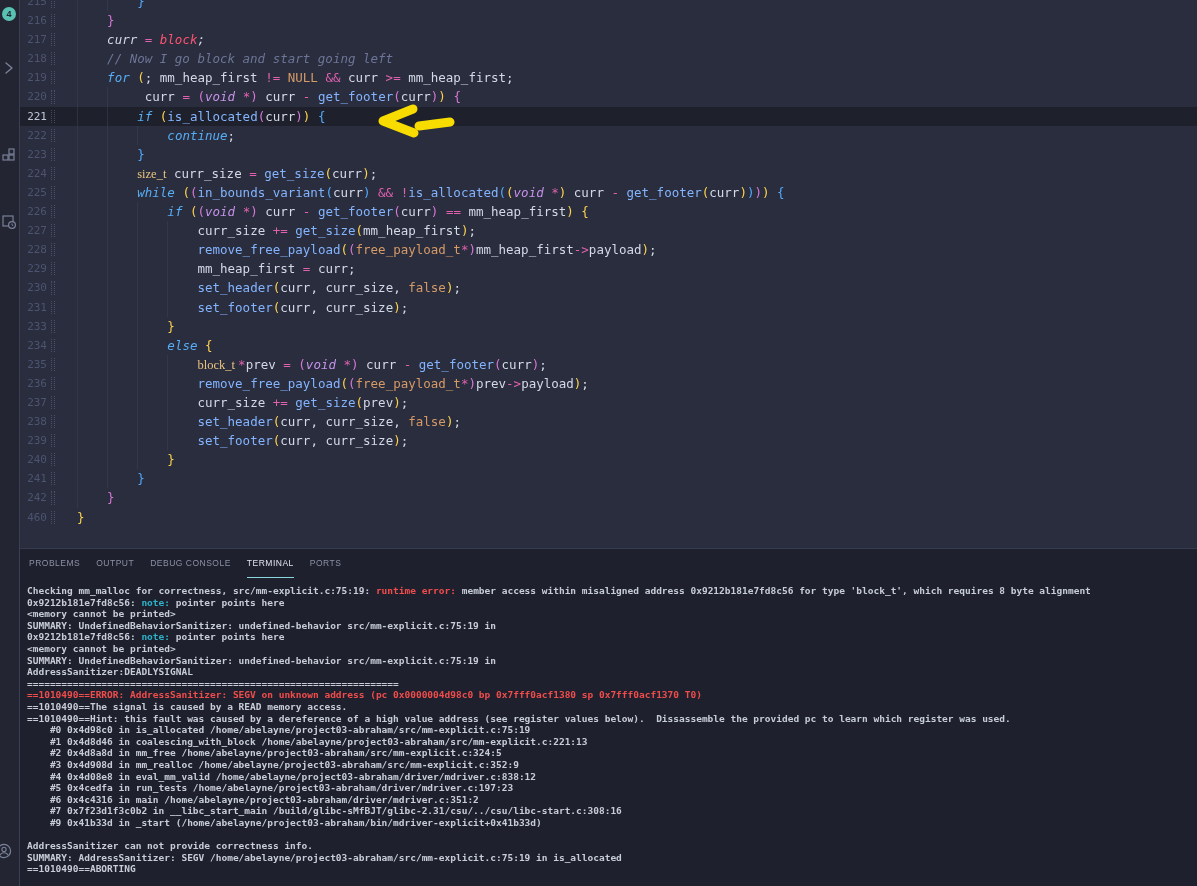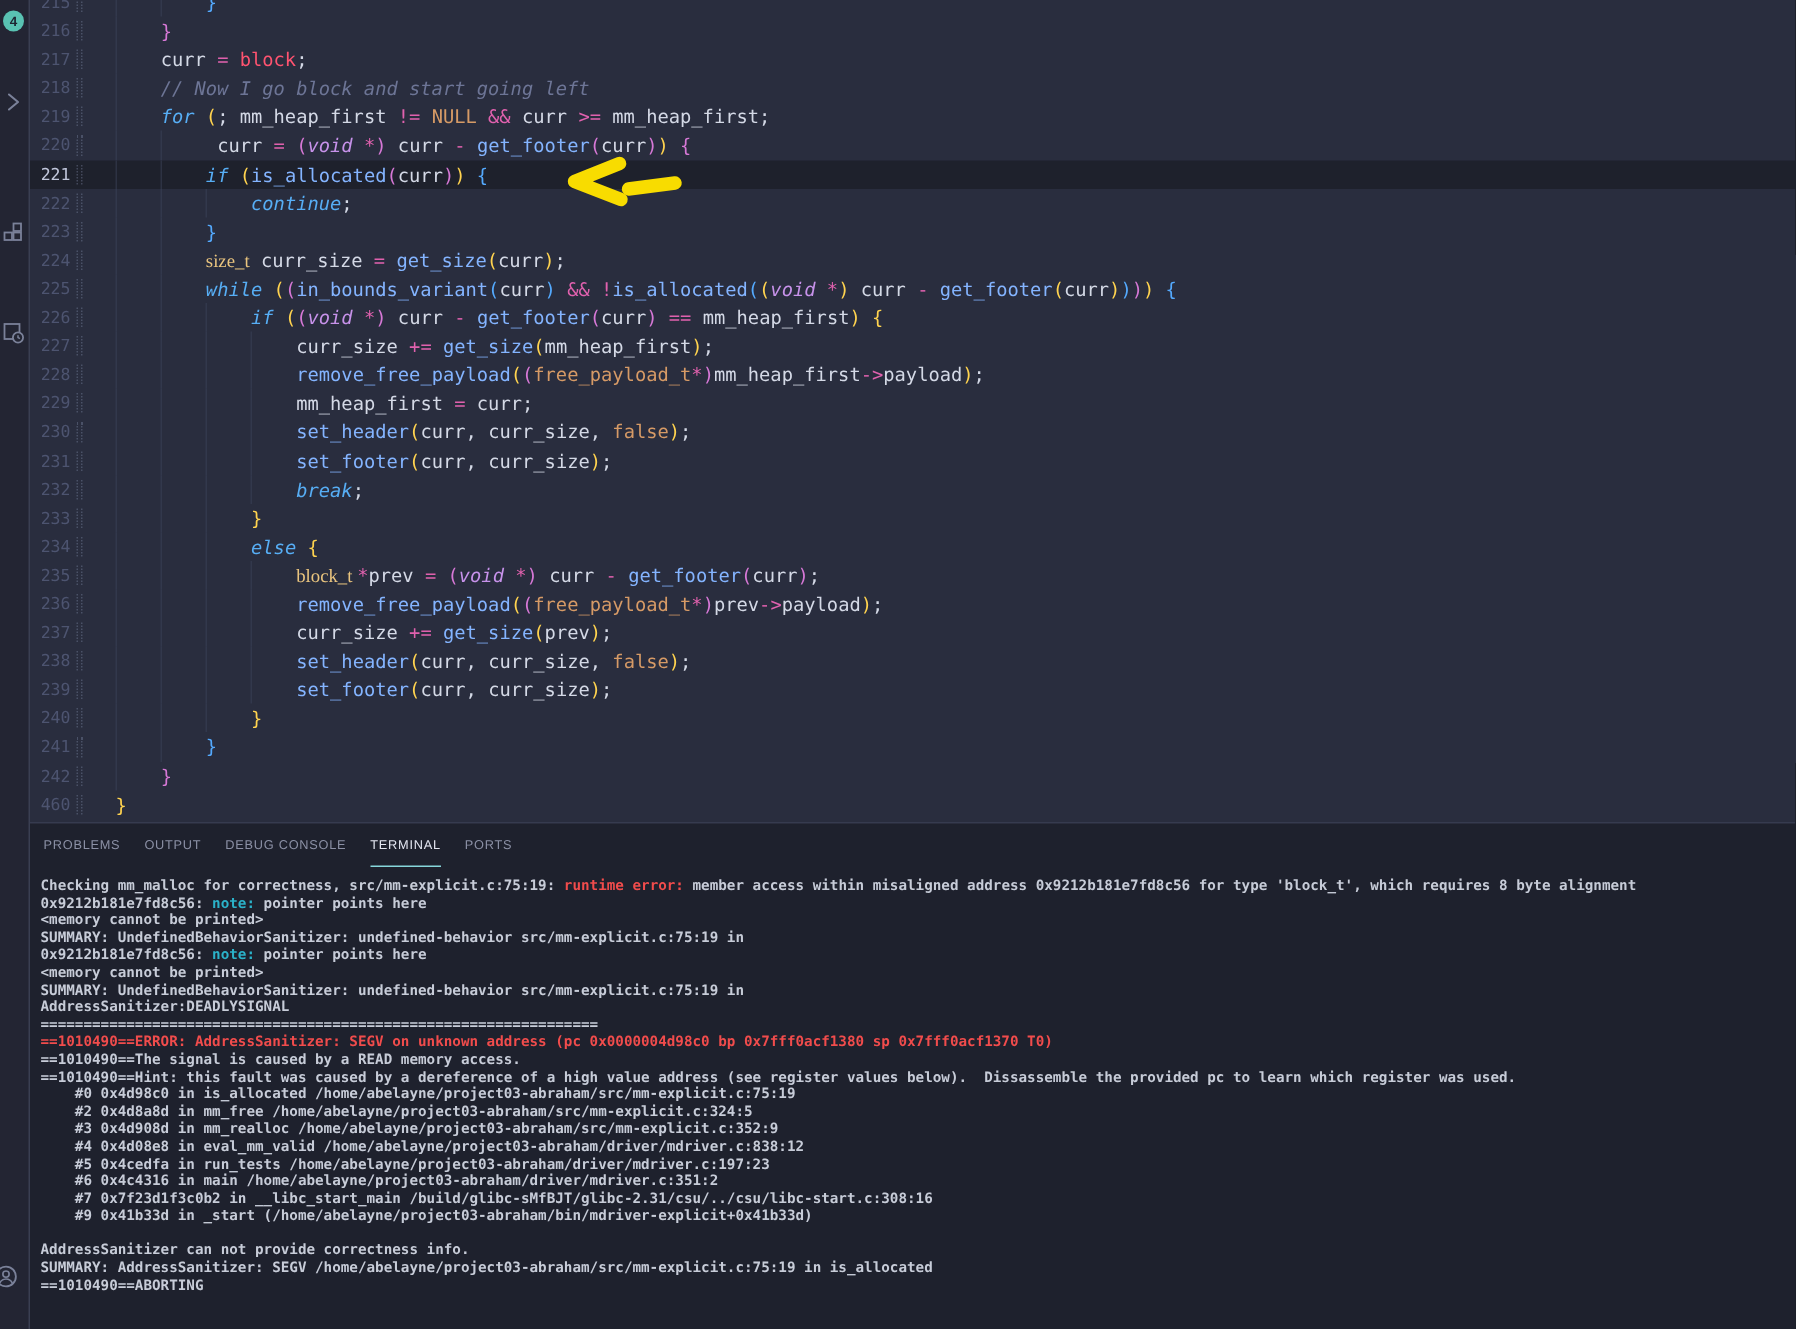--- a/index.html
+++ b/index.html
@@ -64,36 +64,35 @@
       <circle cx="8" cy="8" r="6.6" fill="none" stroke="currentColor" stroke-width="1.2"></circle>
       <circle cx="8" cy="6.4" r="2.1" fill="none" stroke="currentColor" stroke-width="1.1"></circle>
       <path d="M3.8 12.4 a4.6 4.6 0 0 1 8.4 0" fill="none" stroke="currentColor" stroke-width="1.1"></path>
     </svg>
   </div>
 
   <div id="editor">
     <div id="code-lines">
         <div class="crow"><span class="lnum">215</span><span class="gmark"></span><span class="iguide" style="left: 58px;"></span><span class="iguide" style="left: 88px;"></span><span class="ctext" style="padding-left: 60.24px;"><span class="s-b">}</span></span></div>
         <div class="crow"><span class="lnum">216</span><span class="gmark"></span><span class="iguide" style="left: 58px;"></span><span class="ctext" style="padding-left: 30.12px;"><span class="s-o">}</span></span></div>
-        <div class="crow"><span class="lnum">217</span><span class="gmark"></span><span class="iguide" style="left: 58px;"></span><span class="ctext" style="padding-left: 30.12px;"><span class="s-fg">curr </span><span class="s-pk">= </span><span class="s-rd">block</span><span class="s-fg">;</span></span></div>
+        <div class="crow"><span class="lnum">217</span><span class="gmark"></span><span class="iguide" style="left: 58px;"></span><span class="ctext" style="padding-left: 30.12px; font-style: italic;"><span class="s-fg">curr </span><span class="s-pk">= </span><span class="s-rd">block</span><span class="s-fg">;</span></span></div>
         <div class="crow"><span class="lnum">218</span><span class="gmark"></span><span class="iguide" style="left: 58px;"></span><span class="ctext" style="padding-left: 30.12px;"><span class="s-cm">// Now I go block and start going left</span></span></div>
         <div class="crow"><span class="lnum">219</span><span class="gmark"></span><span class="iguide" style="left: 58px;"></span><span class="ctext" style="padding-left: 30.12px;"><span class="s-kw">for </span><span class="s-g">(</span><span class="s-fg">;</span><span class="s-fg"> mm_heap_first </span><span class="s-pk">!= </span><span class="s-or">NULL</span><span class="s-fg"> </span><span class="s-pk">&amp;&amp; </span><span class="s-fg">curr </span><span class="s-pk">&gt;= </span><span class="s-fg">mm_heap_first</span><span class="s-fg">;</span></span></div>
         <div class="crow"><span class="lnum">220</span><span class="gmark"></span><span class="iguide" style="left: 58px;"></span><span class="iguide" style="left: 88px;"></span><span class="ctext" style="padding-left: 67.77px;"><span class="s-fg">curr </span><span class="s-pk">= </span><span class="s-o">(</span><span class="s-pu">void</span><span class="s-fg"> </span><span class="s-pk">*</span><span class="s-o">)</span><span class="s-fg"> curr </span><span class="s-pk">- </span><span class="s-fn">get_footer</span><span class="s-o">(</span><span class="s-fg">curr</span><span class="s-o">)</span><span class="s-g">)</span><span class="s-o"> {</span></span></div>
         <div class="crow active"><span class="lnum">221</span><span class="gmark"></span><span class="iguide" style="left: 58px;"></span><span class="iguide" style="left: 88px;"></span><span class="ctext" style="padding-left: 60.24px;"><span class="s-kw">if </span><span class="s-g">(</span><span class="s-fn">is_allocated</span><span class="s-o">(</span><span class="s-fg">curr</span><span class="s-o">)</span><span class="s-g">)</span><span class="s-b"> {</span></span></div>
         <div class="crow"><span class="lnum">222</span><span class="gmark"></span><span class="iguide" style="left: 58px;"></span><span class="iguide" style="left: 88px;"></span><span class="iguide" style="left: 118px;"></span><span class="ctext" style="padding-left: 90.36px;"><span class="s-kw">continue</span><span class="s-fg">;</span></span></div>
         <div class="crow"><span class="lnum">223</span><span class="gmark"></span><span class="iguide" style="left: 58px;"></span><span class="iguide" style="left: 88px;"></span><span class="ctext" style="padding-left: 60.24px;"><span class="s-b">}</span></span></div>
         <div class="crow"><span class="lnum">224</span><span class="gmark"></span><span class="iguide" style="left: 58px;"></span><span class="iguide" style="left: 88px;"></span><span class="ctext" style="padding-left: 60.24px;"><span class="s-ty">size_t</span><span class="s-fg"> curr_size </span><span class="s-pk">= </span><span class="s-fn">get_size</span><span class="s-g">(</span><span class="s-fg">curr</span><span class="s-g">)</span><span class="s-fg">;</span></span></div>
         <div class="crow"><span class="lnum">225</span><span class="gmark"></span><span class="iguide" style="left: 58px;"></span><span class="iguide" style="left: 88px;"></span><span class="ctext" style="padding-left: 60.24px;"><span class="s-kw">while </span><span class="s-g">(</span><span class="s-o">(</span><span class="s-fn">in_bounds_variant</span><span class="s-b">(</span><span class="s-fg">curr</span><span class="s-b">)</span><span class="s-fg"> </span><span class="s-pk">&amp;&amp; </span><span class="s-pk">!</span><span class="s-fn">is_allocated</span><span class="s-b">(</span><span class="s-g">(</span><span class="s-pu">void</span><span class="s-fg"> </span><span class="s-pk">*</span><span class="s-g">)</span><span class="s-fg"> curr </span><span class="s-pk">- </span><span class="s-fn">get_footer</span><span class="s-g">(</span><span class="s-fg">curr</span><span class="s-g">)</span><span class="s-b">)</span><span class="s-o">)</span><span class="s-g">)</span><span class="s-b"> {</span></span></div>
         <div class="crow"><span class="lnum">226</span><span class="gmark"></span><span class="iguide" style="left: 58px;"></span><span class="iguide" style="left: 88px;"></span><span class="iguide" style="left: 118px;"></span><span class="ctext" style="padding-left: 90.36px;"><span class="s-kw">if </span><span class="s-g">(</span><span class="s-o">(</span><span class="s-pu">void</span><span class="s-fg"> </span><span class="s-pk">*</span><span class="s-o">)</span><span class="s-fg"> curr </span><span class="s-pk">- </span><span class="s-fn">get_footer</span><span class="s-o">(</span><span class="s-fg">curr</span><span class="s-o">)</span><span class="s-fg"> </span><span class="s-pk">== </span><span class="s-fg">mm_heap_first</span><span class="s-g">)</span><span class="s-g"> {</span></span></div>
         <div class="crow"><span class="lnum">227</span><span class="gmark"></span><span class="iguide" style="left: 58px;"></span><span class="iguide" style="left: 88px;"></span><span class="iguide" style="left: 118px;"></span><span class="iguide" style="left: 148px;"></span><span class="ctext" style="padding-left: 120.48px;"><span class="s-fg">curr_size </span><span class="s-pk">+= </span><span class="s-fn">get_size</span><span class="s-g">(</span><span class="s-fg">mm_heap_first</span><span class="s-g">)</span><span class="s-fg">;</span></span></div>
         <div class="crow"><span class="lnum">228</span><span class="gmark"></span><span class="iguide" style="left: 58px;"></span><span class="iguide" style="left: 88px;"></span><span class="iguide" style="left: 118px;"></span><span class="iguide" style="left: 148px;"></span><span class="ctext" style="padding-left: 120.48px;"><span class="s-fn">remove_free_payload</span><span class="s-g">(</span><span class="s-o">(</span><span class="s-or">free_payload_t</span><span class="s-pk">*</span><span class="s-o">)</span><span class="s-fg">mm_heap_first</span><span class="s-pk">-&gt;</span><span class="s-fg">payload</span><span class="s-g">)</span><span class="s-fg">;</span></span></div>
         <div class="crow"><span class="lnum">229</span><span class="gmark"></span><span class="iguide" style="left: 58px;"></span><span class="iguide" style="left: 88px;"></span><span class="iguide" style="left: 118px;"></span><span class="iguide" style="left: 148px;"></span><span class="ctext" style="padding-left: 120.48px;"><span class="s-fg">mm_heap_first </span><span class="s-pk">= </span><span class="s-fg">curr</span><span class="s-fg">;</span></span></div>
         <div class="crow"><span class="lnum">230</span><span class="gmark"></span><span class="iguide" style="left: 58px;"></span><span class="iguide" style="left: 88px;"></span><span class="iguide" style="left: 118px;"></span><span class="iguide" style="left: 148px;"></span><span class="ctext" style="padding-left: 120.48px;"><span class="s-fn">set_header</span><span class="s-g">(</span><span class="s-fg">curr</span><span class="s-fg">, </span><span class="s-fg">curr_size</span><span class="s-fg">, </span><span class="s-or">false</span><span class="s-g">)</span><span class="s-fg">;</span></span></div>
         <div class="crow"><span class="lnum">231</span><span class="gmark"></span><span class="iguide" style="left: 58px;"></span><span class="iguide" style="left: 88px;"></span><span class="iguide" style="left: 118px;"></span><span class="iguide" style="left: 148px;"></span><span class="ctext" style="padding-left: 120.48px;"><span class="s-fn">set_footer</span><span class="s-g">(</span><span class="s-fg">curr</span><span class="s-fg">, </span><span class="s-fg">curr_size</span><span class="s-g">)</span><span class="s-fg">;</span></span></div>
-        <div class="crow"><span class="lnum">232</span><span class="gmark"></span><span class="iguide" style="left: 58px;"></span><span class="iguide" style="left: 88px;"></span><span class="iguide" style="left: 118px;"></span><span class="iguide" style="left: 148px;"></span><span class="ctext" style="padding-left: 120.48px;"><span class="s-kw">break</span><span class="s-fg">;</span></span></div>
         <div class="crow"><span class="lnum">233</span><span class="gmark"></span><span class="iguide" style="left: 58px;"></span><span class="iguide" style="left: 88px;"></span><span class="iguide" style="left: 118px;"></span><span class="ctext" style="padding-left: 90.36px;"><span class="s-g">}</span></span></div>
         <div class="crow"><span class="lnum">234</span><span class="gmark"></span><span class="iguide" style="left: 58px;"></span><span class="iguide" style="left: 88px;"></span><span class="iguide" style="left: 118px;"></span><span class="ctext" style="padding-left: 90.36px;"><span class="s-kw">else </span><span class="s-g">{</span></span></div>
         <div class="crow"><span class="lnum">235</span><span class="gmark"></span><span class="iguide" style="left: 58px;"></span><span class="iguide" style="left: 88px;"></span><span class="iguide" style="left: 118px;"></span><span class="iguide" style="left: 148px;"></span><span class="ctext" style="padding-left: 120.48px;"><span class="s-ty">block_t </span><span class="s-pk">*</span><span class="s-fg">prev </span><span class="s-pk">= </span><span class="s-o">(</span><span class="s-pu">void</span><span class="s-fg"> </span><span class="s-pk">*</span><span class="s-o">)</span><span class="s-fg"> curr </span><span class="s-pk">- </span><span class="s-fn">get_footer</span><span class="s-o">(</span><span class="s-fg">curr</span><span class="s-o">)</span><span class="s-fg">;</span></span></div>
         <div class="crow"><span class="lnum">236</span><span class="gmark"></span><span class="iguide" style="left: 58px;"></span><span class="iguide" style="left: 88px;"></span><span class="iguide" style="left: 118px;"></span><span class="iguide" style="left: 148px;"></span><span class="ctext" style="padding-left: 120.48px;"><span class="s-fn">remove_free_payload</span><span class="s-g">(</span><span class="s-o">(</span><span class="s-or">free_payload_t</span><span class="s-pk">*</span><span class="s-o">)</span><span class="s-fg">prev</span><span class="s-pk">-&gt;</span><span class="s-fg">payload</span><span class="s-g">)</span><span class="s-fg">;</span></span></div>
         <div class="crow"><span class="lnum">237</span><span class="gmark"></span><span class="iguide" style="left: 58px;"></span><span class="iguide" style="left: 88px;"></span><span class="iguide" style="left: 118px;"></span><span class="iguide" style="left: 148px;"></span><span class="ctext" style="padding-left: 120.48px;"><span class="s-fg">curr_size </span><span class="s-pk">+= </span><span class="s-fn">get_size</span><span class="s-g">(</span><span class="s-fg">prev</span><span class="s-g">)</span><span class="s-fg">;</span></span></div>
         <div class="crow"><span class="lnum">238</span><span class="gmark"></span><span class="iguide" style="left: 58px;"></span><span class="iguide" style="left: 88px;"></span><span class="iguide" style="left: 118px;"></span><span class="iguide" style="left: 148px;"></span><span class="ctext" style="padding-left: 120.48px;"><span class="s-fn">set_header</span><span class="s-g">(</span><span class="s-fg">curr</span><span class="s-fg">, </span><span class="s-fg">curr_size</span><span class="s-fg">, </span><span class="s-or">false</span><span class="s-g">)</span><span class="s-fg">;</span></span></div>
         <div class="crow"><span class="lnum">239</span><span class="gmark"></span><span class="iguide" style="left: 58px;"></span><span class="iguide" style="left: 88px;"></span><span class="iguide" style="left: 118px;"></span><span class="iguide" style="left: 148px;"></span><span class="ctext" style="padding-left: 120.48px;"><span class="s-fn">set_footer</span><span class="s-g">(</span><span class="s-fg">curr</span><span class="s-fg">, </span><span class="s-fg">curr_size</span><span class="s-g">)</span><span class="s-fg">;</span></span></div>
         <div class="crow"><span class="lnum">240</span><span class="gmark"></span><span class="iguide" style="left: 58px;"></span><span class="iguide" style="left: 88px;"></span><span class="iguide" style="left: 118px;"></span><span class="ctext" style="padding-left: 90.36px;"><span class="s-g">}</span></span></div>
         <div class="crow"><span class="lnum">241</span><span class="gmark"></span><span class="iguide" style="left: 58px;"></span><span class="iguide" style="left: 88px;"></span><span class="ctext" style="padding-left: 60.24px;"><span class="s-b">}</span></span></div>
         <div class="crow"><span class="lnum">242</span><span class="gmark"></span><span class="iguide" style="left: 58px;"></span><span class="ctext" style="padding-left: 30.12px;"><span class="s-o">}</span></span></div>
@@ -120,20 +119,21 @@
         <div class="trow"><span class="t-t">SUMMARY: UndefinedBehaviorSanitizer: undefined-behavior src/mm-explicit.c:75:19 in</span></div>
         <div class="trow"><span class="t-t">0x9212b181e7fd8c56: </span><span class="t-cyan">note: </span><span class="t-t">pointer points here</span></div>
         <div class="trow"><span class="t-t">&lt;memory cannot be printed&gt;</span></div>
         <div class="trow"><span class="t-t">SUMMARY: UndefinedBehaviorSanitizer: undefined-behavior src/mm-explicit.c:75:19 in</span></div>
         <div class="trow"><span class="t-t">AddressSanitizer:DEADLYSIGNAL</span></div>
         <div class="trow"><span class="t-t">=================================================================</span></div>
         <div class="trow"><span class="t-red">==1010490==ERROR: AddressSanitizer: SEGV on unknown address (pc 0x0000004d98c0 bp 0x7fff0acf1380 sp 0x7fff0acf1370 T0)</span></div>
         <div class="trow"><span class="t-t">==1010490==The signal is caused by a READ memory access.</span></div>
         <div class="trow"><span class="t-t">==1010490==Hint: this fault was caused by a dereference of a high value address (see register values below).  Dissassemble the provided pc to learn which register was used.</span></div>
         <div class="trow"><span class="t-t">    #0 0x4d98c0 in is_allocated /home/abelayne/project03-abraham/src/mm-explicit.c:75:19</span></div>
+        <div class="trow"><span class="t-t">    #1 0x4d8d46 in coalescing_with_block /home/abelayne/project03-abraham/src/mm-explicit.c:221:13</span></div>
         <div class="trow"><span class="t-t">    #2 0x4d8a8d in mm_free /home/abelayne/project03-abraham/src/mm-explicit.c:324:5</span></div>
         <div class="trow"><span class="t-t">    #3 0x4d908d in mm_realloc /home/abelayne/project03-abraham/src/mm-explicit.c:352:9</span></div>
         <div class="trow"><span class="t-t">    #4 0x4d08e8 in eval_mm_valid /home/abelayne/project03-abraham/driver/mdriver.c:838:12</span></div>
         <div class="trow"><span class="t-t">    #5 0x4cedfa in run_tests /home/abelayne/project03-abraham/driver/mdriver.c:197:23</span></div>
         <div class="trow"><span class="t-t">    #6 0x4c4316 in main /home/abelayne/project03-abraham/driver/mdriver.c:351:2</span></div>
         <div class="trow"><span class="t-t">    #7 0x7f23d1f3c0b2 in __libc_start_main /build/glibc-sMfBJT/glibc-2.31/csu/../csu/libc-start.c:308:16</span></div>
         <div class="trow"><span class="t-t">    #9 0x41b33d in _start (/home/abelayne/project03-abraham/bin/mdriver-explicit+0x41b33d)</span></div>
         <div class="trow"><span class="t-t"></span></div>
         <div class="trow"><span class="t-t">AddressSanitizer can not provide correctness info.</span></div>
         <div class="trow"><span class="t-t">SUMMARY: AddressSanitizer: SEGV /home/abelayne/project03-abraham/src/mm-explicit.c:75:19 in is_allocated</span></div>

